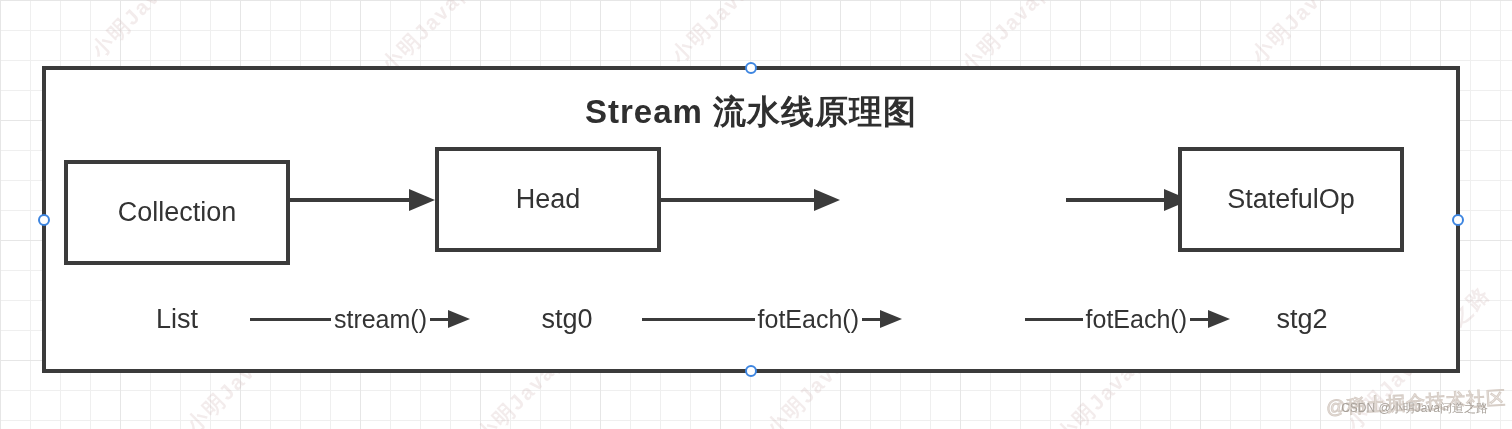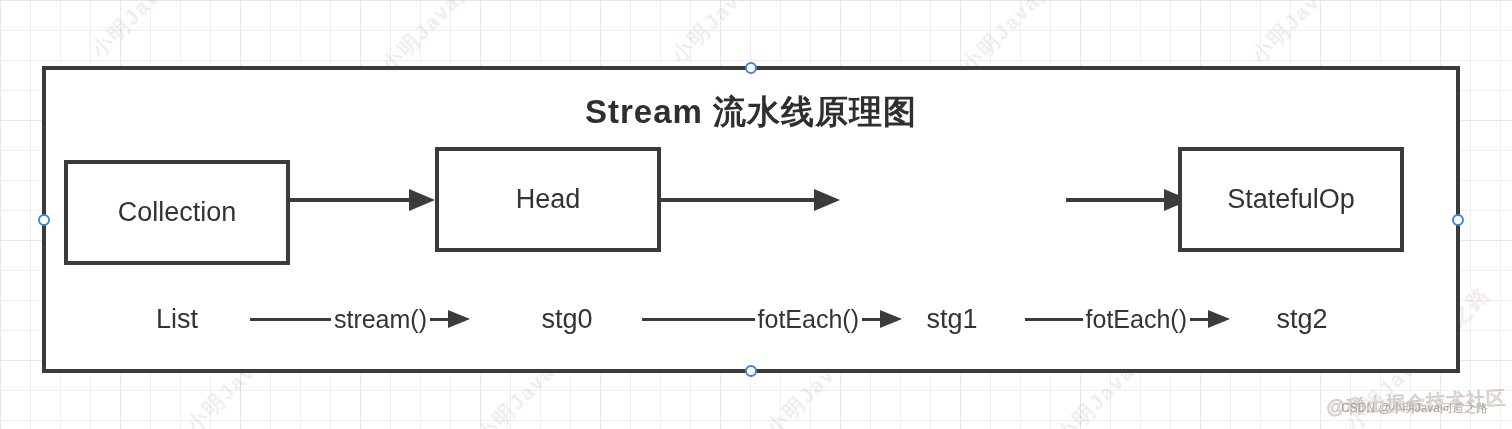--- a/index.html
+++ b/index.html
@@ -191,21 +191,20 @@
       <div class="shaft tail"></div>
       <div class="tip"></div>
     </div>
     <div class="stage-label s1">stg0</div>
     <div class="op-arrow o1">
       <div class="shaft lead"></div>
       <span class="op-label">fotEach()</span>
       <div class="shaft tail"></div>
       <div class="tip"></div>
     </div>
-    <div class="stage-label s2">stg1</div>
     <div class="op-arrow o2">
       <div class="shaft lead"></div>
       <span class="op-label">fotEach()</span>
       <div class="shaft tail"></div>
       <div class="tip"></div>
     </div>
     <div class="stage-label s3">stg2</div>
   </div>
 
   <div class="credit-juejin">@稀土掘金技术社区</div>

